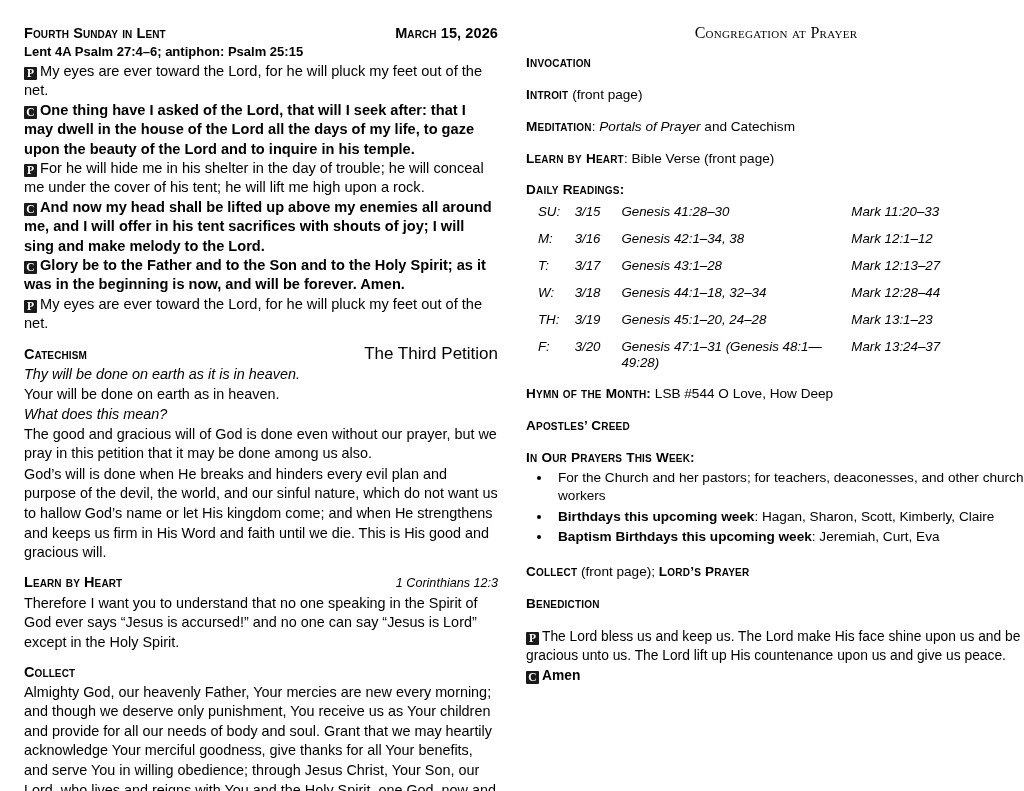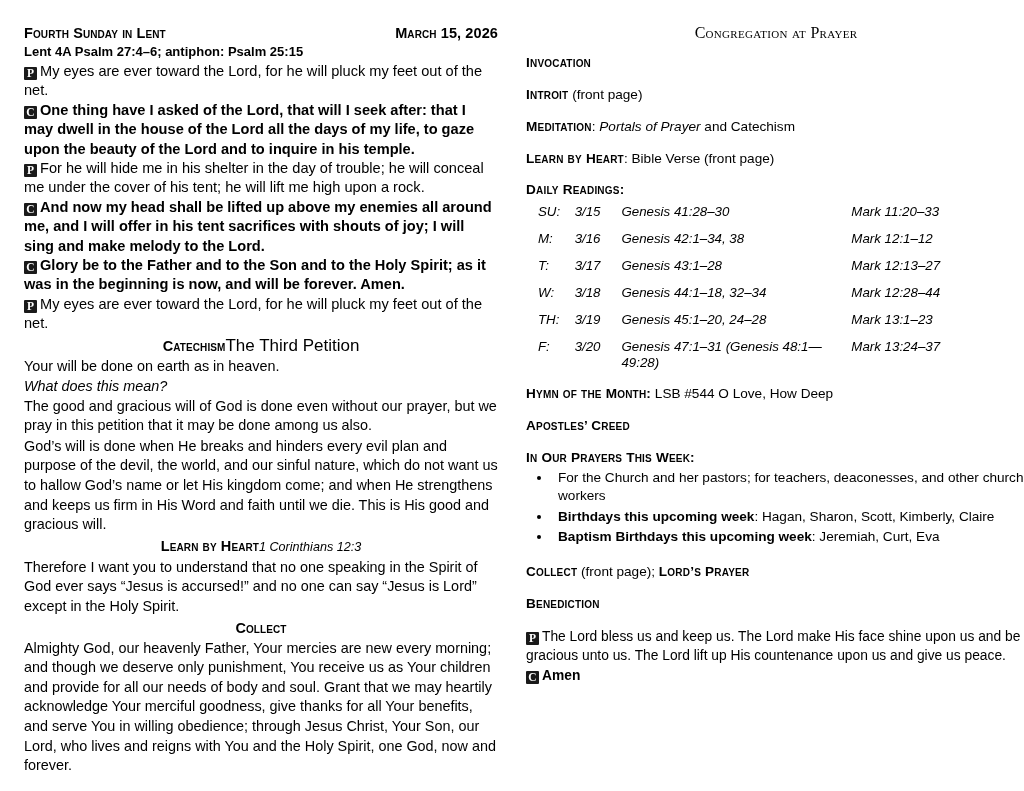--- a/index.html
+++ b/index.html
@@ -78,24 +78,24 @@
     width: 13px;
     height: 13px;
     text-align: center;
     vertical-align: -1px;
     border-radius: 1px;
     margin-right: 3px;
     letter-spacing: 0;
   }
   .head-row {
     display: flex;
-    justify-content: center;
+    justify-content: space-between;
     align-items: baseline;
     font-size: 14.5px;
-    margin-top: 2px;
+    margin-top: 10px;
     line-height: 19px;
   }
   .head-row .right-plain {
     font-variant: normal;
     font-weight: normal;
     font-size: 17px;
   }
   .head-row .right-ital {
     font-style: italic;
     font-weight: normal;
@@ -212,20 +212,21 @@
       </p>
       <p class="verse">
         <span class="glyph">P</span><span>My eyes are ever toward the Lord, for he will pluck my feet out of the net.</span>
       </p>
     </div>
 
     <div class="head-row">
       <span class="sc">Catechism</span>
       <span class="right-plain">The Third Petition</span>
     </div>
+    <div class="ital-line">Thy will be done on earth as it is in heaven.</div>
     <div class="plain-line">Your will be done on earth as in heaven.</div>
     <div class="ital-line">What does this mean?</div>
     <div class="para">The good and gracious will of God is done even without our prayer, but we pray in this petition that it may be done among us also.</div>
     <div class="para">God’s will is done when He breaks and hinders every evil plan and purpose of the devil, the world, and our sinful nature, which do not want us to hallow God’s name or let His kingdom come; and when He strengthens and keeps us firm in His Word and faith until we die. This is His good and gracious will.</div>
 
     <div class="head-row">
       <span class="sc">Learn by Heart</span>
       <span class="right-ital">1 Corinthians 12:3</span>
     </div>
     <div class="para">Therefore I want you to understand that no one speaking in the Spirit of God ever says “Jesus is accursed!” and no one can say “Jesus is Lord” except in the Holy Spirit.</div>

